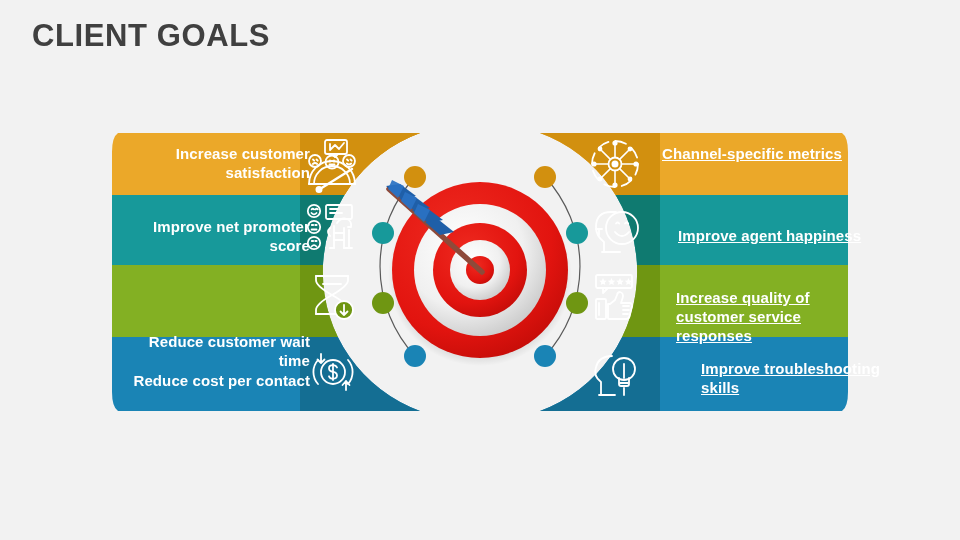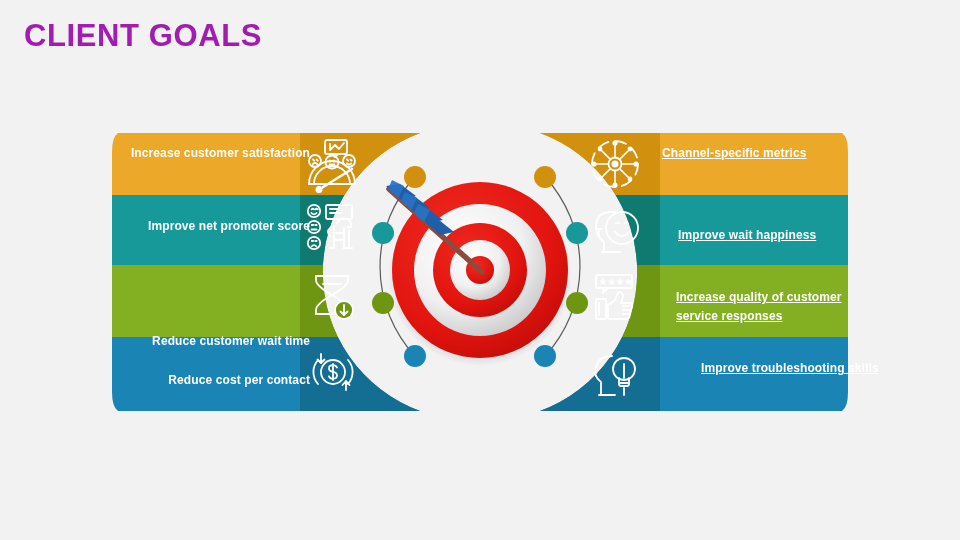--- a/index.html
+++ b/index.html
@@ -7,35 +7,35 @@
     width:960px;height:540px;
     background:#f2f2f2;
     font-family:"Liberation Sans", sans-serif;
     overflow:hidden;
     position:relative;
   }
   #slide{position:absolute;inset:0;}
 
   
   #title{
-    position:absolute;left:24px;top:18px;
+    position:absolute;left:32px;top:18px;
     font-size:31px;font-weight:bold;
     letter-spacing:.6px;
-    color:#a21caf;
+    color:#404040;
   }
 
   
   #stage{position:absolute;left:0;top:0;width:960px;height:540px;}
   #stage svg{position:absolute;left:0;top:0;}
 
   
   .band-label{
     position:absolute;
     color:#ffffff;
-    font-size:12px;
+    font-size:15px;
     font-weight:bold;
     line-height:19px;
     letter-spacing:.1px;
   }
   .left-label{ text-align:right; }
   .right-label{ text-align:left;text-decoration:underline; }
 </style>
 </head>
 <body>
 
@@ -280,18 +280,18 @@
       </g>
 
     </svg>
 
     <div class="band-label left-label" style="left:130px;top:144px;width:180px;">Increase customer satisfaction</div>
     <div class="band-label left-label" style="left:130px;top:217px;width:180px;">Improve net promoter score</div>
     <div class="band-label left-label" style="left:130px;top:289px;width:180px;margin-top:43px;">Reduce customer wait time</div>
     <div class="band-label left-label" style="left:120px;top:371px;width:190px;">Reduce cost per contact</div>
 
     <div class="band-label right-label" style="left:662px;top:144px;width:190px;">Channel-specific metrics</div>
-    <div class="band-label right-label" style="left:678px;top:226px;width:200px;">Improve wait happiness</div>
+    <div class="band-label right-label" style="left:678px;top:226px;width:200px;">Improve agent happiness</div>
     <div class="band-label right-label" style="left:676px;top:288px;width:195px;">Increase quality of customer service responses</div>
     <div class="band-label right-label" style="left:662px;top:359px;width:190px;margin-left:39px;">Improve troubleshooting skills</div>
 
   </div>
 </div>
 
 </body></html>

